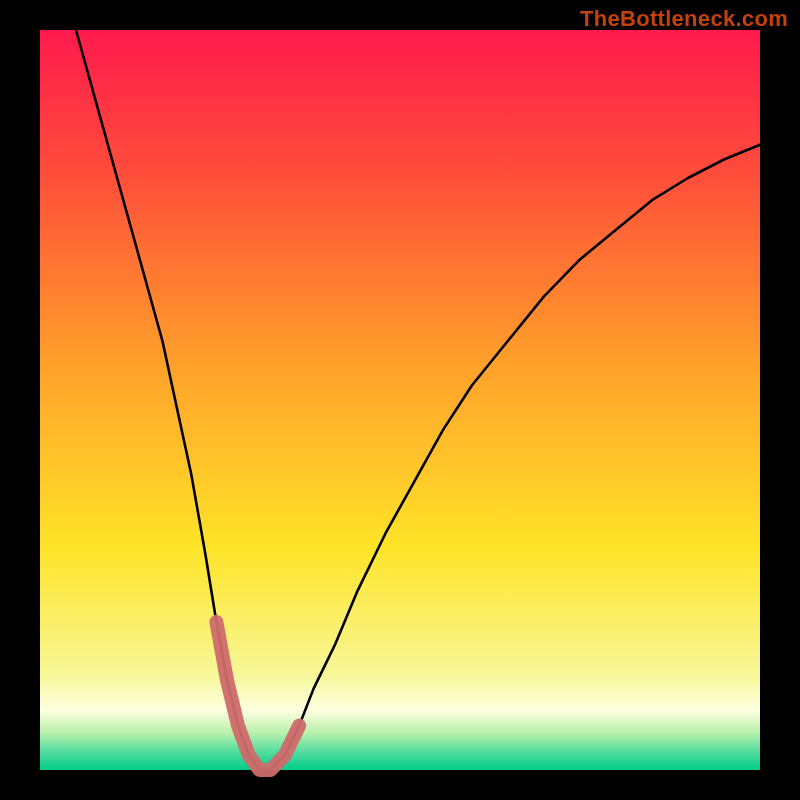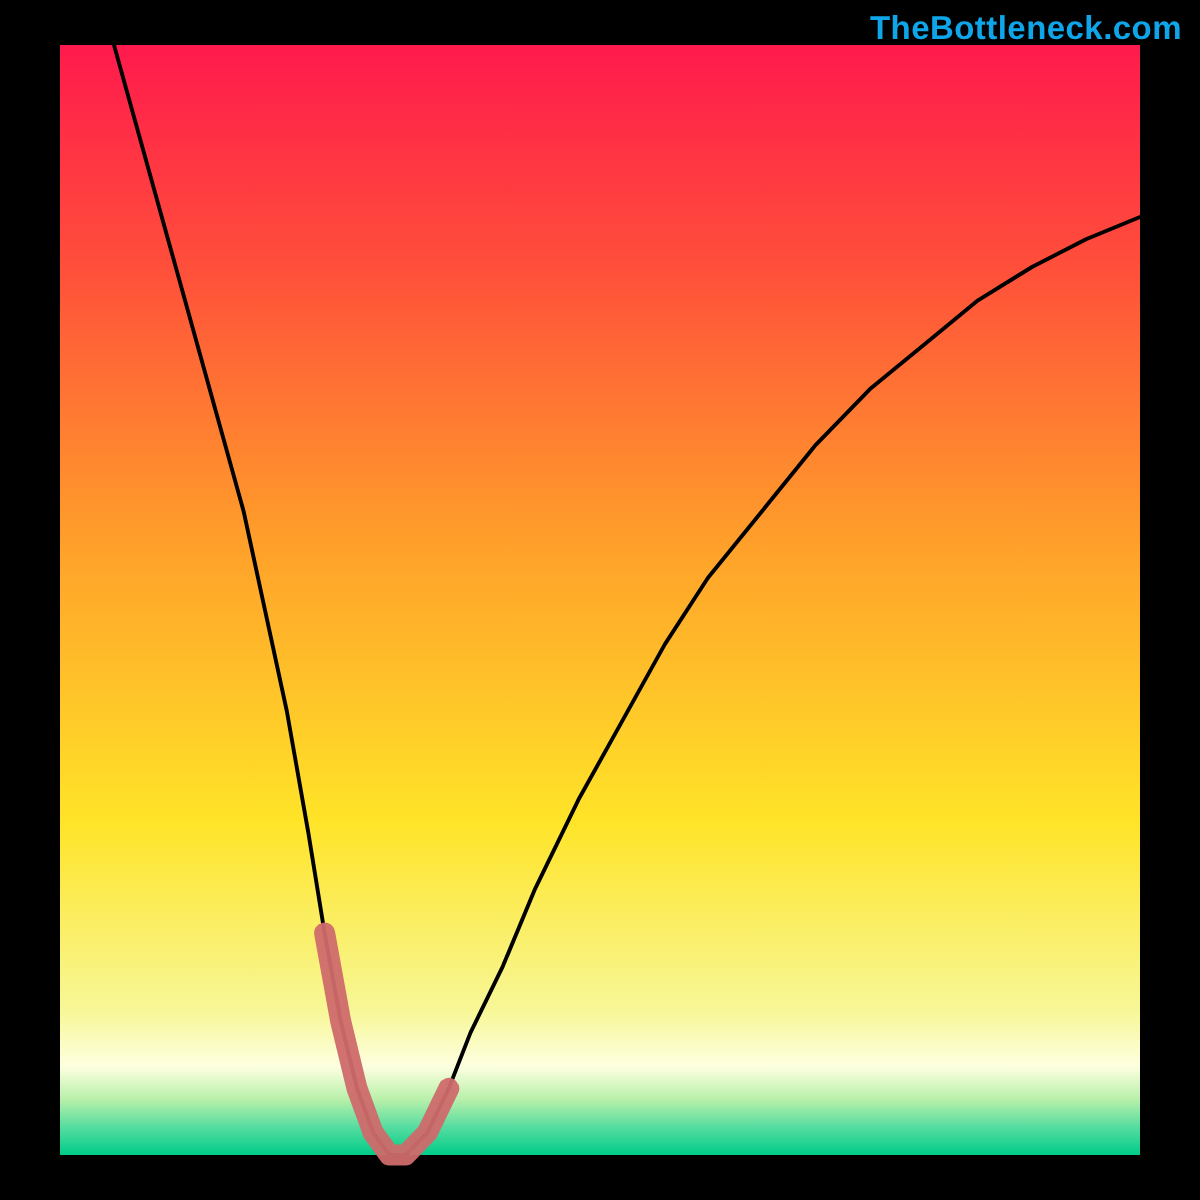--- a/index.html
+++ b/index.html
@@ -16,21 +16,21 @@
     width: 800px;
     height: 800px;
     background: #000;
   }
   .watermark {
     position: absolute;
     top: 6px;
     right: 12px;
     font-size: 22px;
     font-weight: 600;
-    color: #0ea5e9;
+    color: #c2410c;
     letter-spacing: 0.3px;
     z-index: 3;
   }
   svg {
     position: absolute;
     left: 0;
     top: 0;
   }
 </style>
 </head>

